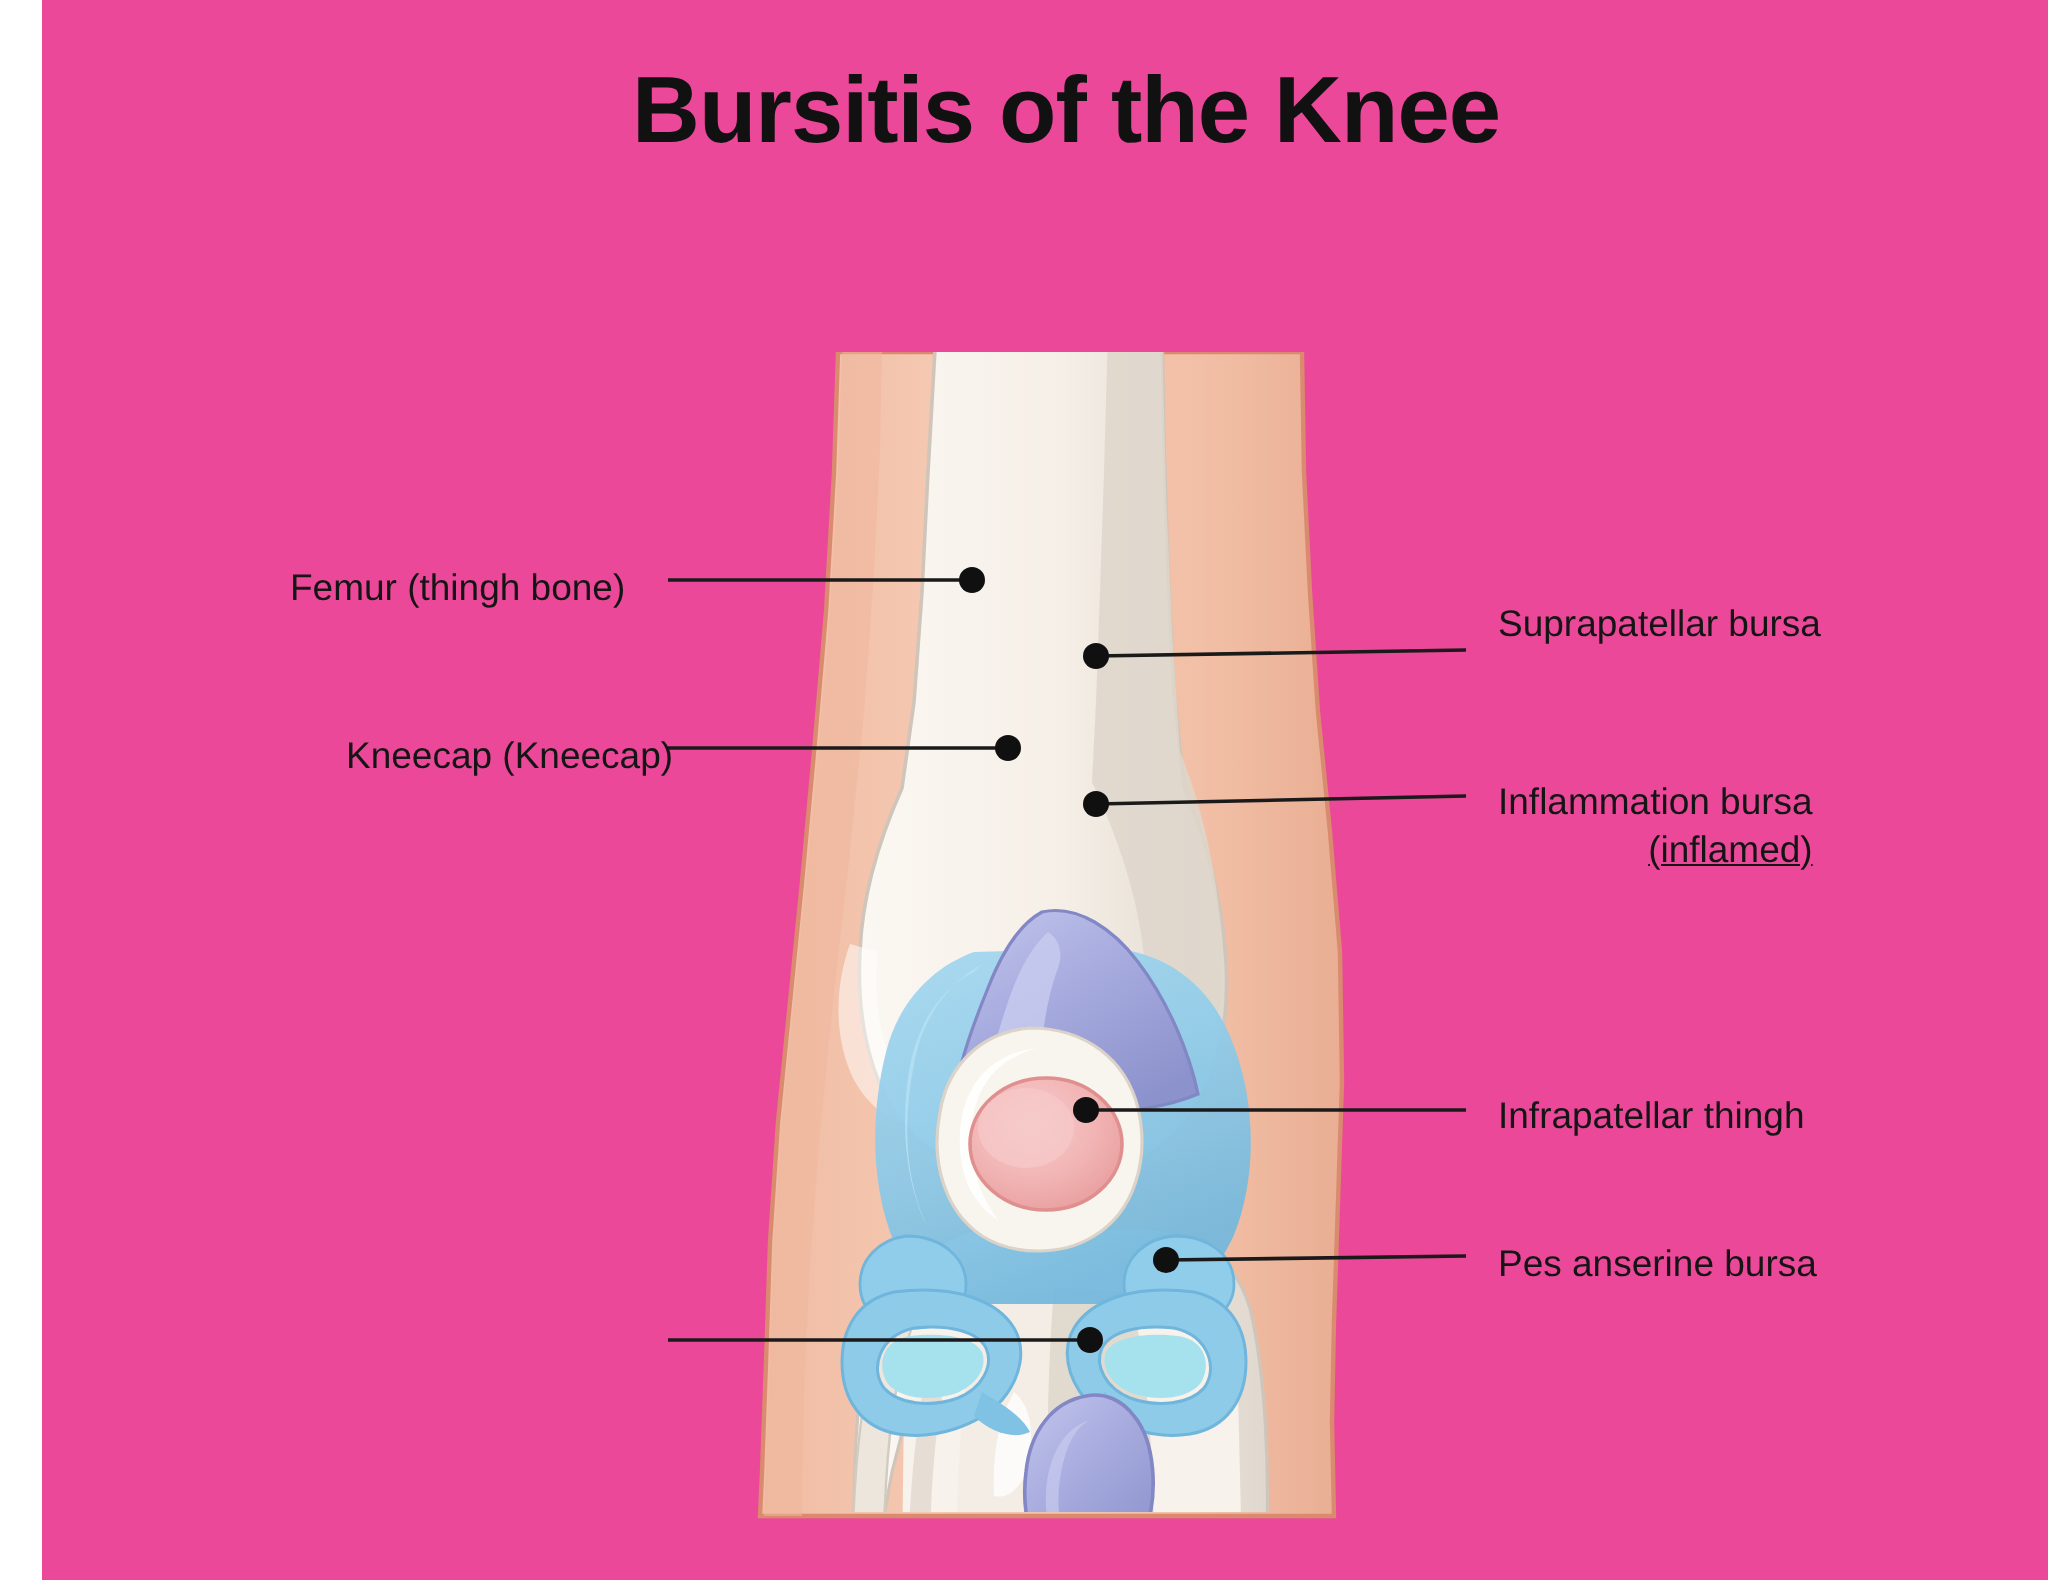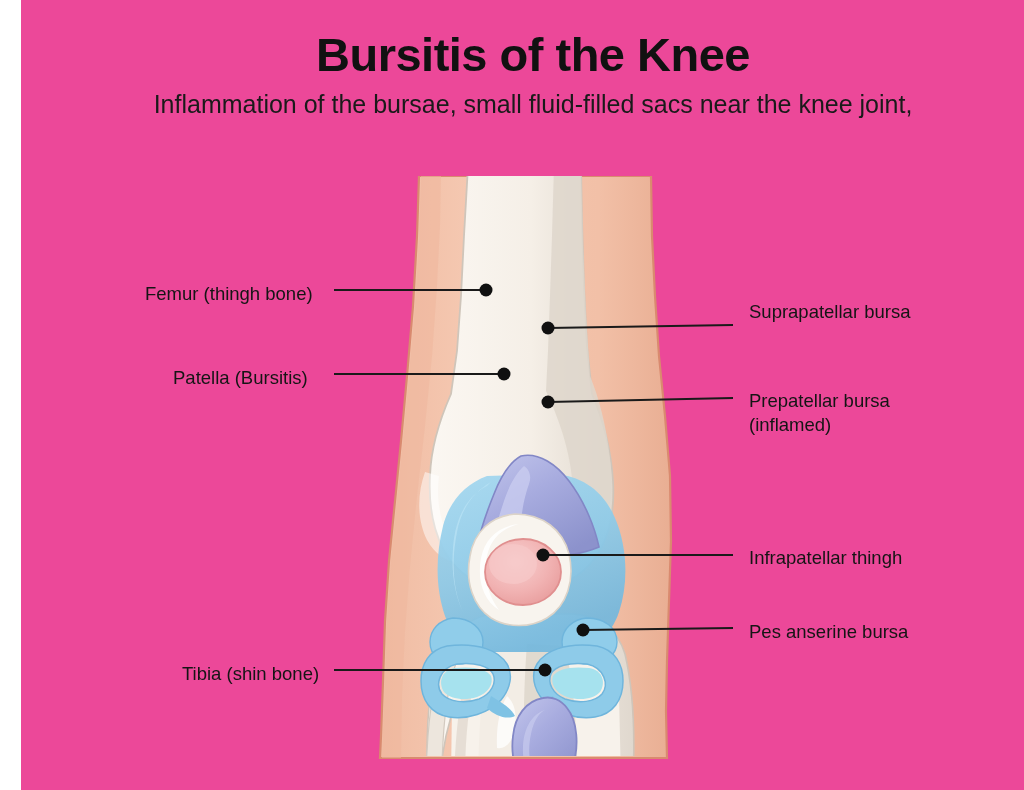--- a/index.html
+++ b/index.html
@@ -45,31 +45,30 @@
 
   .label {
     position: absolute;
     font-size: 18.5px;
     color: #151515;
     white-space: nowrap;
     line-height: 1.28;
   }
   .label.right { text-align: left; }
   .label.left  { text-align: center; }
-  .label .l2 { display: block; text-align: left; }
+  .label .l2 { display: block; text-align: right; text-decoration: underline; }
 </style>
 </head>
 <body>
 
 <div id="page">
 
   <div class="title">Bursitis of the Knee</div>
 
   <div class="subtitle">
-    <span>Inflammation of the bursae, small fluid-filled sacs near the knee joint,</span>
   </div>
 
   <div id="figure">
     <svg width="1024" height="600" viewBox="0 0 1024 600" xmlns="http://www.w3.org/2000/svg">
       <defs>
         <clipPath id="legClip">
           <path d="M398 0 L396 60 L392 130 L386 200 L380 260 L374 320 L368 380 L364 440 L362 500 L360 560 L359 580
                    L646 580 L645 540 L646 490 L648 430 L650 370 L648 300 L643 240 L637 180 L633 120 L631 60 L630 0 Z"></path>
         </clipPath>
         <linearGradient id="skinGrad" x1="0" y1="0" x2="1" y2="0">
@@ -265,31 +264,28 @@
         <circle cx="522" cy="379" r="6.5"></circle>
         <circle cx="562" cy="454" r="6.5"></circle>
       </g>
     </svg>
   </div>
 
   <div class="label left" style="left:124px; top:282px;">
     <span>Femur (thingh bone)</span>
   </div>
   <div class="label left" style="left:152px; top:366px;">
-    <span>Patella (Bursitis)</span>
-  </div>
-  <div class="label left" style="left:161px; top:662px;">
-    <span>Tibia (shin bone)</span>
+    <span>Kneecap (Kneecap)</span>
   </div>
 
   <div class="label right" style="left:728px; top:300px;">
     <span>Suprapatellar bursa</span>
   </div>
   <div class="label right" style="left:728px; top:389px;">
-    <span>Prepatellar bursa</span>
+    <span>Inflammation bursa</span>
     <span class="l2">(inflamed)</span>
   </div>
   <div class="label right" style="left:728px; top:546px;">
     <span>Infrapatellar thingh</span>
   </div>
   <div class="label right" style="left:728px; top:620px;">
     <span>Pes anserine bursa</span>
   </div>
 
 </div>

